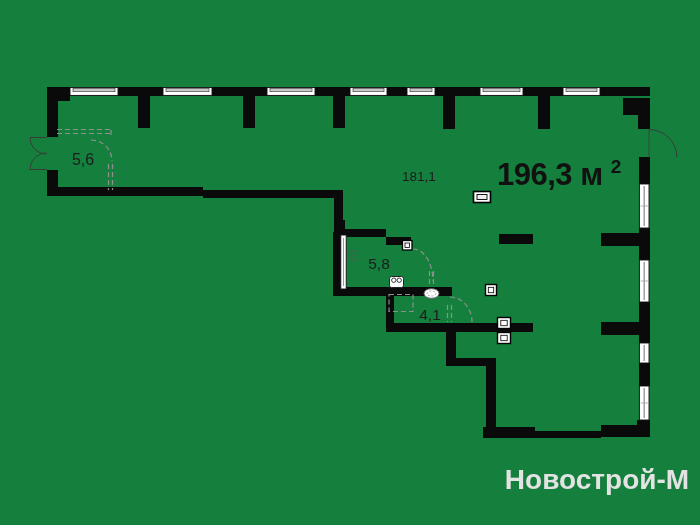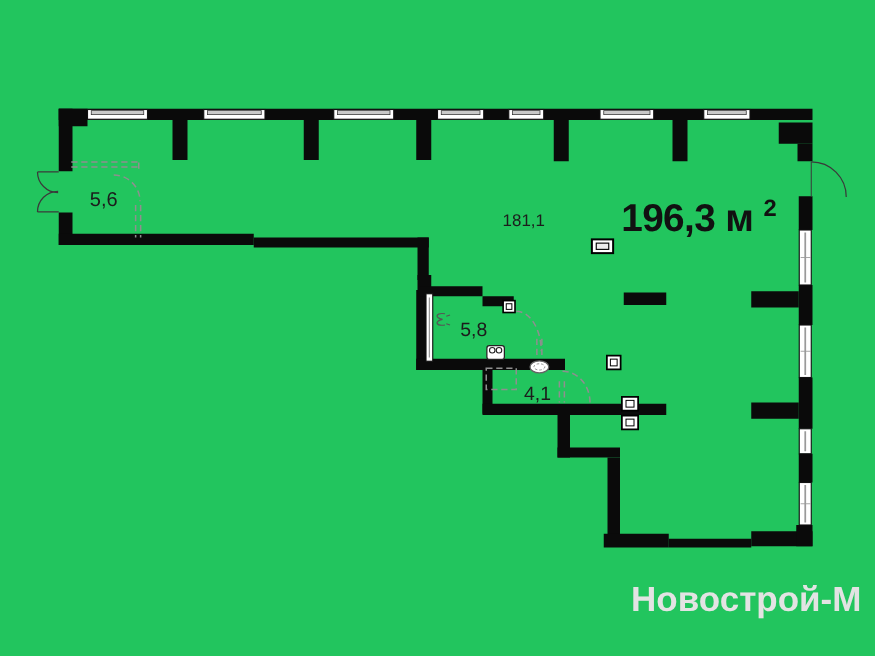--- a/index.html
+++ b/index.html
@@ -1,17 +1,17 @@
 <!DOCTYPE html>
 <html><head>
 <meta charset="utf-8">
 <style>
   html,body{margin:0;padding:0;background:#ffffff;}
   #stage{
-    position:relative;width:700px;height:525px;background:#22c55e;overflow:hidden;
+    position:relative;width:700px;height:525px;background:#15803d;overflow:hidden;
     font-family:"Liberation Sans", sans-serif;
     text-align:center;
   }
   svg text{font-family:"Liberation Sans", sans-serif;}
   .room-label{fill:#1c1c1c;}
   .wall{fill:#0a0a0a;}
 </style>
 </head>
 <body>
 

